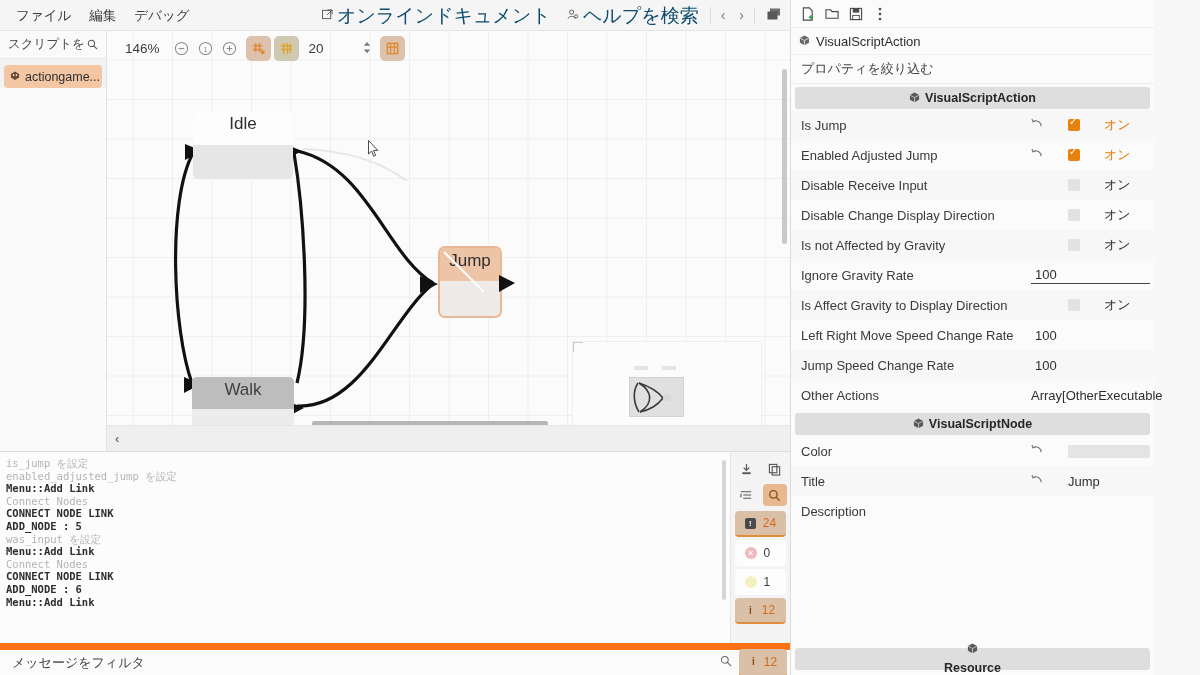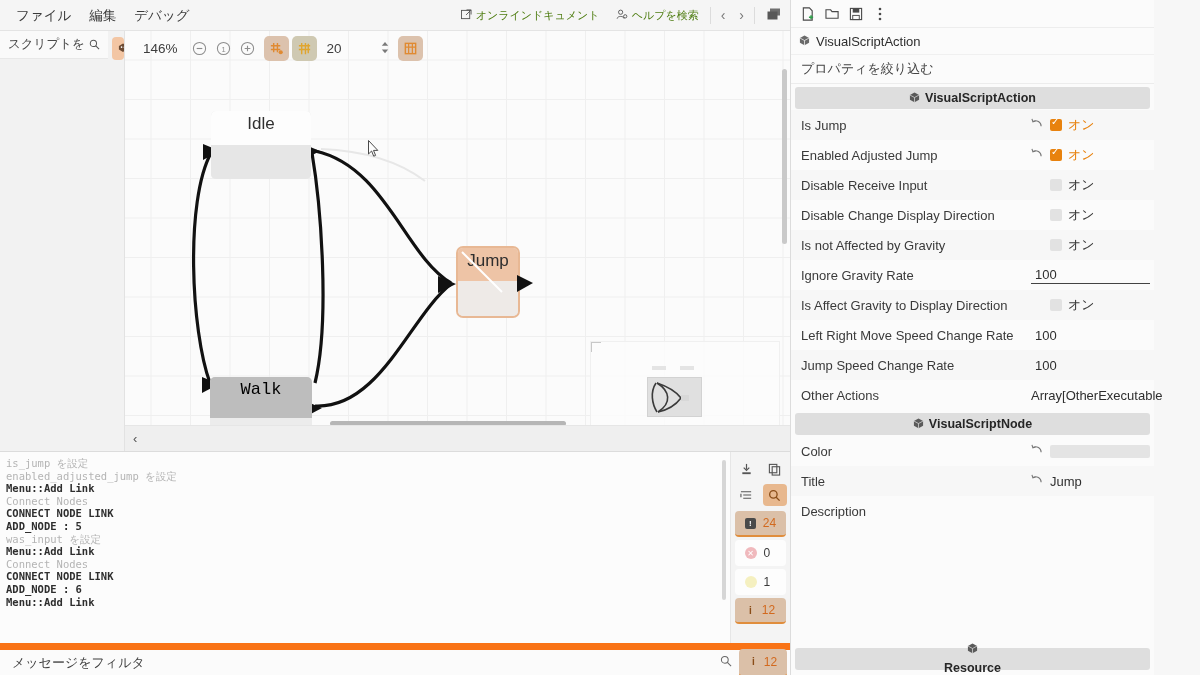--- a/index.html
+++ b/index.html
@@ -19,33 +19,33 @@
   #menubar {
     height: 31px; background: #f5f5f5; display: flex; align-items: center;
     border-bottom: 1px solid #e4e4e4; position: relative; flex: none;
   }
   .menu-item {
     font-size: 13.5px; color: #3a3a3a; padding: 0 9px; line-height: 31px; cursor: default;
   }
   .menu-item:first-child { margin-left: 7px; }
   #menu-right { position: absolute; right: 0; top: 0; height: 31px; display: flex; align-items: center; }
   .menu-link {
-    font-size: 11px; color: #4d7c0f; display: flex; align-items: center; gap: 4px;
+    font-size: 19px; color: #0c4a6e; display: flex; align-items: center; gap: 4px;
     padding: 0 8px; height: 31px;
   }
   .mini-ico { font-size: 11px; color: #555; display: inline-block; }
   .navsep { width: 1px; height: 17px; background: #dcdcdc; margin: 0 3px; }
   .navarrow { font-size: 14px; color: #777; padding: 0 7px; line-height: 31px; }
   .winbtn { padding: 0 9px; line-height: 31px; }
 
   
   #editorarea { flex: 1; display: flex; min-height: 0; position: relative; }
 
   
-  #scriptpanel { width: 125px; background: #f2f2f2; border-right: 1px solid #e2e2e2; display: flex; }
+  #scriptpanel { width: 107px; background: #f2f2f2; border-right: 1px solid #e2e2e2; display: flex; flex-direction: column; }
   #scriptsearch {
     height: 28px; background: #fafafa; border-bottom: 1px solid #e8e8e8;
     display: flex; align-items: center; padding: 0 8px; gap: 4px;
   }
   #scriptsearch .ph { font-size: 12.5px; color: #4a4a4a; flex: 1; white-space: nowrap; overflow: hidden; }
   .script-item {
     margin: 6px 4px 0 4px; height: 23px; border-radius: 4px;
     display: flex; align-items: center; gap: 5px; padding: 0 6px;
     font-size: 12.5px; color: #2f2f2f; background: #f3c6a4;
     white-space: nowrap; overflow: hidden;
@@ -82,21 +82,21 @@
     background-position: -14px -11px;
     overflow: hidden;
   }
   .gnode { position: absolute; border-radius: 5px; overflow: hidden; }
   .gnode .hdr { font-size: 17px; text-align: center; line-height: 1.55; }
   .gnode .body { }
   #node-idle { left: 86px; top: 80px; width: 100px; height: 68px; background: #e8e8e8; }
   #node-idle .hdr { background: #fdfdfd; color: #303030; height: 34px; }
   #node-idle .body { height: 34px; background: #e6e6e6; }
   #node-walk { left: 85px; top: 346px; width: 102px; height: 68px; background: #ededed; }
-  #node-walk .hdr { background: #bdbdbd; color: #000000; height: 41px; font-family: Liberation Mono, monospace; }
+  #node-walk .hdr { background: #bdbdbd; color: #404040; height: 32px; }
   #node-walk .body { height: 36px; background: #ececec; }
   #node-jump {
     left: 331px; top: 215px; width: 64px; height: 72px; background: #efe9e5;
     border: 2px solid #e8b894; border-radius: 7px;
   }
   #node-jump .hdr { background: #eec4a6; color: #2e2e2e; height: 33px; font-size: 17px; }
   #node-jump .body { height: 35px; background: #eeeae7; }
 
   
   #minimap {
@@ -163,21 +163,21 @@
     font-size: 13px; color: #444; border-bottom: 1px solid #ececec;
   }
   .section-hdr {
     height: 22px; background: #dedede; margin: 3px 4px 1px 4px; border-radius: 3px;
     display: flex; align-items: center; justify-content: center; gap: 5px;
     font-size: 12.5px; font-weight: bold; color: #262626;
   }
   .prow { height: 30px; display: flex; align-items: center; padding-left: 10px; position: relative; }
   .prow:nth-child(even) { background: #f7f7f7; }
   .plabel { font-size: 13px; color: #3a3a3a; white-space: nowrap; }
-  .pvalwrap { position: absolute; left: 240px; right: 0; top: 0; bottom: 0; display: flex; align-items: center; gap: 6px; }
+  .pvalwrap { position: absolute; left: 240px; right: 0; top: 0; bottom: 0; display: flex; align-items: center; gap: 24px; }
   .revert { font-size: 12px; color: #777; width: 13px; }
   .chk { width: 12px; height: 12px; border-radius: 2px; background: #e2e2e2; }
   .chk.on { background: #e8820e; position: relative; }
   .chk.on::after { content: "✓"; position: absolute; left: 1px; top: -3px; color: #fff; font-size: 10px; }
   .chktext { font-size: 13px; color: #3a3a3a; }
   .chktext.on { color: #e8820e; }
   .numfield { font-size: 13px; color: #2e2e2e; padding-left: 4px; }
   .numfield.focused { border-bottom: 1px solid #444; padding-bottom: 1px; width: 100%; margin-right: 4px;}
   .arrval { font-size: 13px; color: #2e2e2e; }
   .colorbar { height: 13px; background: #e4e4e4; border-radius: 2px; flex: 1; margin-right: 4px; }

